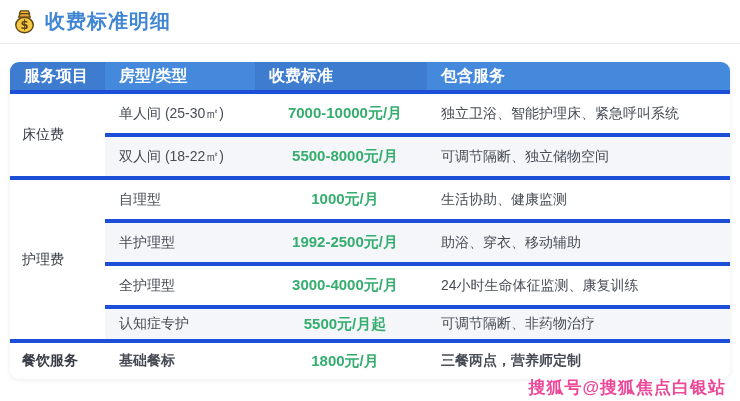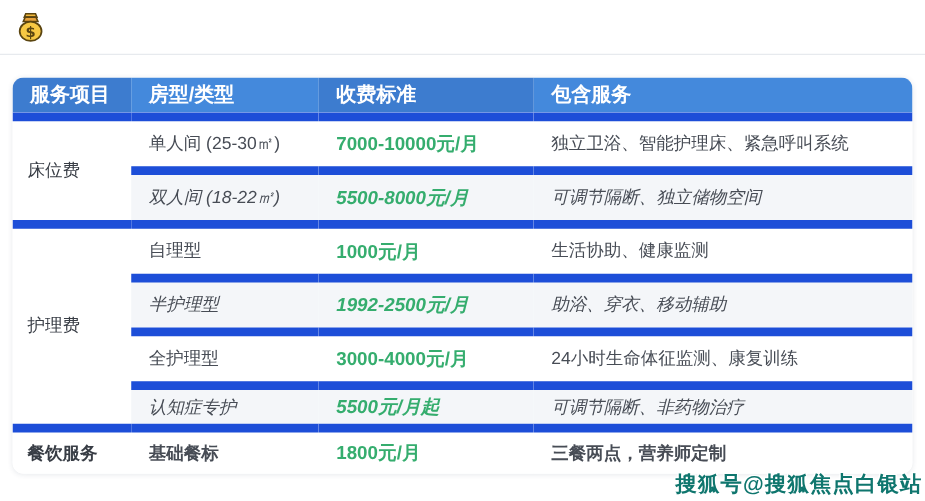--- a/index.html
+++ b/index.html
@@ -15,44 +15,45 @@
     border-spacing:0; table-layout:fixed; border-radius:9px; overflow:hidden;
     box-shadow:0 1px 4px rgba(40,60,90,.10); background:#fff; }
   col.c1{width:95px;} col.c2{width:150px;} col.c3{width:172px;} col.c4{width:303px;}
 
   thead th { height:28px; color:#ffffff; font-size:16px; font-weight:bold;
     text-align:left; padding:0 0 0 14px; }
   thead th.shade-a { background:#3d7ccf; }
   thead th.shade-b { background:#4489dc; }
 
   tbody td { height:43px; font-size:14px; color:#474c55; padding:0 6px 0 14px;
-    border-top:7px solid #1d4ed8; vertical-align:middle; background:#ffffff; }
-  tbody tr.stripe td { background:#f4f6f9;font-style:italic; }
+    border-top:4px solid #1d4ed8; vertical-align:middle; background:#ffffff; }
+  tbody tr.stripe td { background:#f4f6f9; }
   tbody td.service { background:#ffffff !important; color:#383d45; padding-left:12px; }
-  tbody td.price { color:#35ad6e; font-weight:bold; font-size:15px; }
+  tbody td.price { color:#35ad6e; font-weight:bold; font-size:15px;text-align:center; }
   tbody tr.h34 td { height:34px; }
   tbody tr.h40 td { height:40px;font-weight:bold; }
 
   .bottom-strip { position:absolute; left:0; right:0; top:390px; height:11px;
     background:#edf0f4; z-index:-1; }
 
-  .watermark { position:absolute; right:2px; bottom:2px; font-size:17px;
-    font-weight:bold; color:#0f766e; letter-spacing:1px;
+  .watermark { position:absolute; right:14px; bottom:2px; font-size:17px;
+    font-weight:bold; color:#ec4899; letter-spacing:1px;
     text-shadow:-1px -1px 0 #fff, 1px -1px 0 #fff, -1px 1px 0 #fff, 1px 1px 0 #fff, 0 2px 0 #fff; }
 </style>
 </head>
 <body>
 
 <div class="title-bar">
   <svg class="bag" viewBox="0 0 32 32" aria-hidden="true">
     <path d="M11 2.5 h10 l1.5 3.5 h-13 z" fill="#f2b83c" stroke="#5b4510" stroke-width="1.6"></path>
     <path d="M10.5 6 h11 l2 4.5 h-15 z" fill="#e8a33d" stroke="#5b4510" stroke-width="1.6"></path>
     <ellipse cx="16" cy="20.5" rx="11.2" ry="9.8" fill="#f7c843" stroke="#5b4510" stroke-width="1.8"></ellipse>
     <text x="16" y="26" font-size="15" font-weight="bold" fill="#5b4510" text-anchor="middle" font-family="'DejaVu Sans',sans-serif">$</text>
   </svg>
+  <span class="page-title">收费标准明细</span>
 </div>
 
 <table class="fee-table">
   <colgroup>
       <col class="c1">
       <col class="c2">
       <col class="c3">
       <col class="c4">
     </colgroup>
   <thead>

